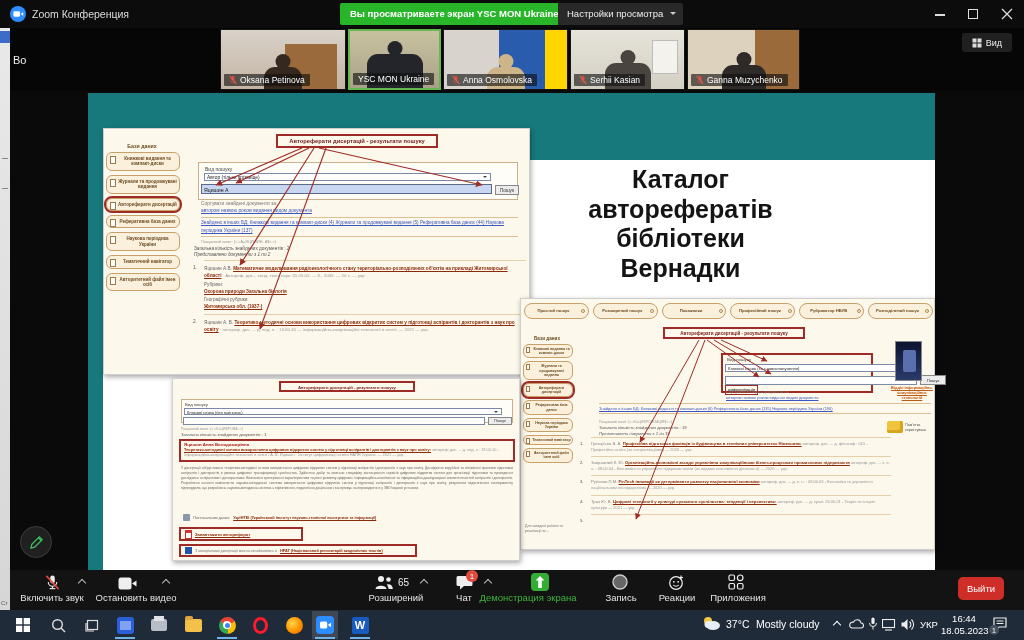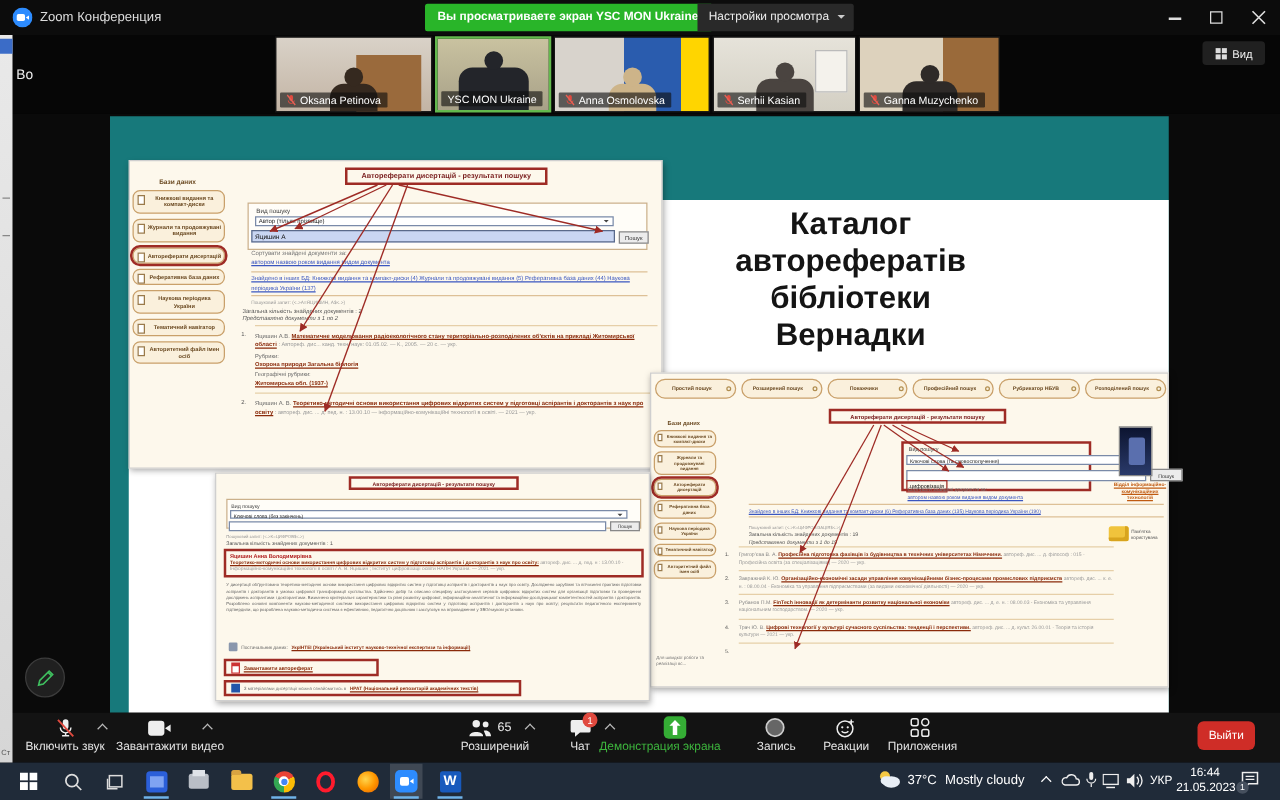--- a/index.html
+++ b/index.html
@@ -377,21 +377,21 @@
   </div>
   <div class="abs chev" style="left:79px;top:10px"></div>
   <div class="zlbl" style="left:6px;width:92px">Включить звук</div>
   <div class="abs" style="left:118px;top:6px">
     <svg width="19" height="13" viewBox="0 0 19 13">
         <rect x="0.5" y="0.5" width="13" height="12" rx="2.5" fill="#eee"></rect>
         <path d="M14 6.5l4.5-3v6z" fill="#eee"></path>
       </svg>
   </div>
   <div class="abs chev" style="left:163px;top:10px"></div>
-  <div class="zlbl" style="left:84px;width:104px">Завантажити видео</div>
+  <div class="zlbl" style="left:84px;width:104px">Остановить видео</div>
 
   <div class="abs" style="left:374px;top:5px">
     <svg width="20" height="15" viewBox="0 0 20 15">
         <circle cx="7" cy="4" r="3" fill="#eee"></circle>
         <path d="M1.5 14c0-4.5 11-4.5 11 0z" fill="#eee"></path>
         <circle cx="14.5" cy="4.5" r="2.3" fill="#eee"></circle>
         <path d="M13 9.5c3-.8 5.8 1 5.8 4.5h-4" fill="#eee"></path>
       </svg>
   </div>
   <span class="abs" style="left:398px;top:7px;color:#eee;font-size:10px">65</span>
@@ -527,21 +527,21 @@
       <rect x="0.5" y="0.5" width="12" height="8" fill="none" stroke="#eee" stroke-width="1.1"></rect>
       <line x1="3" y1="11" x2="10" y2="11" stroke="#eee" stroke-width="1.1"></line>
     </svg>
   <svg class="abs" style="left:901px;top:8px" width="14" height="13" viewBox="0 0 14 13">
       <path d="M0.5 4.5h2.5L6.5 1v11L3 8.5H0.5z" fill="#eee"></path>
       <path d="M8.5 3.5a4 4 0 0 1 0 6M10.5 1.5a7 7 0 0 1 0 10" stroke="#eee" fill="none" stroke-width="1.1"></path>
     </svg>
   <span class="traytxt" style="left:920px;top:9px;font-size:9.5px">УКР</span>
   <div class="abs" style="left:941px;top:3px;width:46px;text-align:center;color:#fff;font-size:9.5px;line-height:1.3">
     <div>16:44</div>
-    <div>21.05.2023</div>
+    <div>18.05.2023</div>
   </div>
   <svg class="abs" style="left:992px;top:7px" width="16" height="14">
       <path d="M2 1h12v9H7l-2.5 2.5V10H2z" fill="none" stroke="#eee" stroke-width="1.2"></path>
       <line x1="4.5" y1="4" x2="11.5" y2="4" stroke="#eee"></line>
       <line x1="4.5" y1="6.5" x2="11.5" y2="6.5" stroke="#eee"></line>
     </svg>
   <div class="abs ctr" style="left:989px;top:15px;width:10px;height:10px;border-radius:50%;background:#46505e;color:#fff;font-size:7px">1</div>
 </div>
 
 <div class="sliver">

